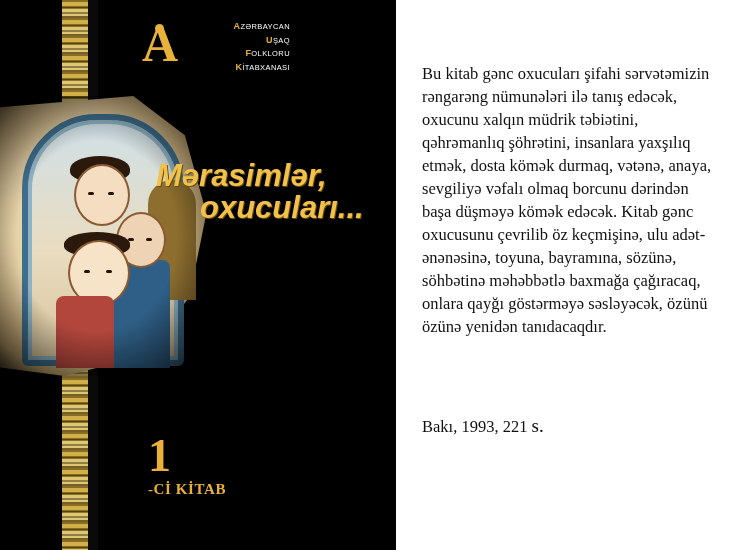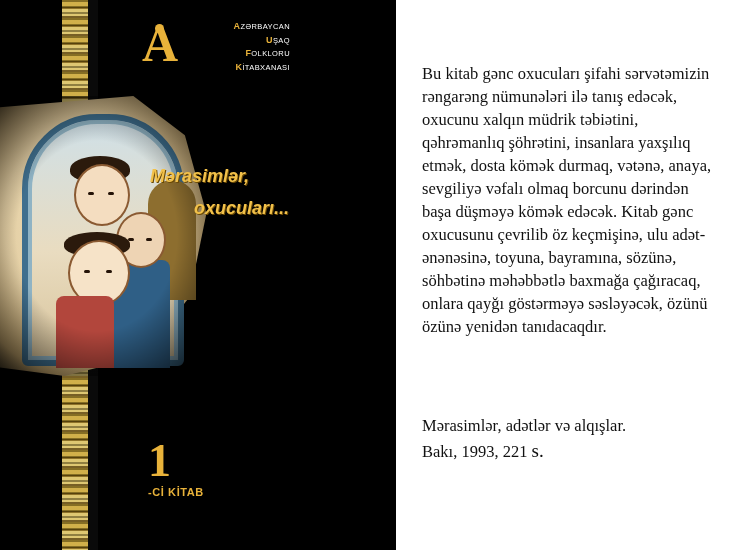--- a/index.html
+++ b/index.html
@@ -123,28 +123,28 @@
   }
   .logo-line b {
     color: #e8b23a;
     font-weight: bold;
     font-size: 9px;
   }
 
   
   .cover-title {
     position: absolute;
-    left: 150px;
+    left: 156px;
     top: 160px;
     width: 240px;
     color: #f2c14a;
     font-family: "Liberation Sans", sans-serif;
     font-weight: bold;
     font-style: italic;
-    font-size: 18px;
+    font-size: 31px;
     line-height: 32px;
     text-align: left;
     text-shadow: 1px 1px 0 #6b4a05;
   }
   .cover-title .l2 { padding-left: 26px; }
   .cover-title .l3 { padding-left: 44px; }
 
   
   .volume {
     position: absolute;
@@ -152,22 +152,22 @@
     bottom: 52px;
     color: #e8b23a;
   }
   .volume-num {
     font-family: "Liberation Serif", serif;
     font-size: 46px;
     font-weight: bold;
     line-height: 44px;
   }
   .volume-label {
-    font-family: Liberation Sans, sans-serif;
-    font-size: 11px;
+    font-family: Liberation Serif, serif;
+    font-size: 15px;
     font-weight: bold;
     letter-spacing: 0.6px;
     margin-top: 3px;
   }
 
   
   .illus {
     position: absolute;
     left: 0;
     top: 96px;
@@ -318,21 +318,20 @@
       <div class="volume-num">1</div>
       <div class="volume-label">-Cİ KİTAB</div>
     </div>
   </div>
 
   <div class="panel">
     <div class="desc">
       <p>Bu kitab  gənc oxucuları şifahi sərvətəmizin rəngarəng nümunələri ilə tanış edəcək, oxucunu xalqın müdrik təbiətini, qəhrəmanlıq şöhrətini, insanlara yaxşılıq etmək, dosta kömək durmaq, vətənə, anaya, sevgiliyə vəfalı olmaq borcunu dərindən başa düşməyə kömək edəcək. Kitab gənc oxucusunu çevrilib öz keçmişinə, ulu adət-ənənəsinə, toyuna, bayramına, sözünə, söhbətinə məhəbbətlə baxmağa çağıracaq, onlara qayğı göstərməyə səsləyəcək, özünü özünə yenidən tanıdacaqdır.</p>
     </div>
     <div class="cite">
-      <div>Mərasimlər, adətlər və alqışlar.</div>
       <div>
         <span>Bakı, 1993, 221</span>
         <span class="pages">s.</span>
       </div>
     </div>
   </div>
 
 </div>
 
 </body></html>

